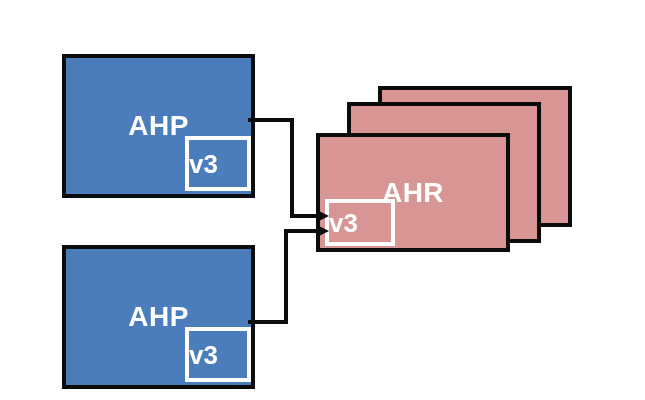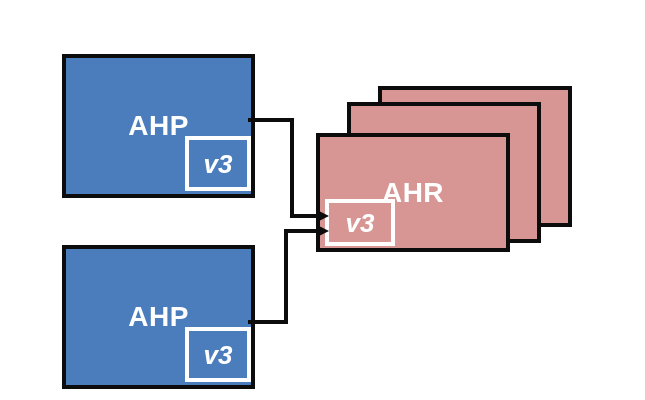--- a/index.html
+++ b/index.html
@@ -33,22 +33,20 @@
     line-height: 1;
     letter-spacing: 0.5px;
     user-select: none;
   }
   .badge {
     position: absolute;
     box-sizing: border-box;
     border: 4px solid var(--label);
     display: flex;
     align-items: center;
-    justify-content: center;
-    font-style: italic;
   }
   .badge.on-blue { background: var(--blue); }
   .badge.on-pink { background: var(--pink); }
   .badge-label {
     color: var(--label);
     font-weight: 700;
     font-size: 26px;
     line-height: 1;
     user-select: none;
   }

